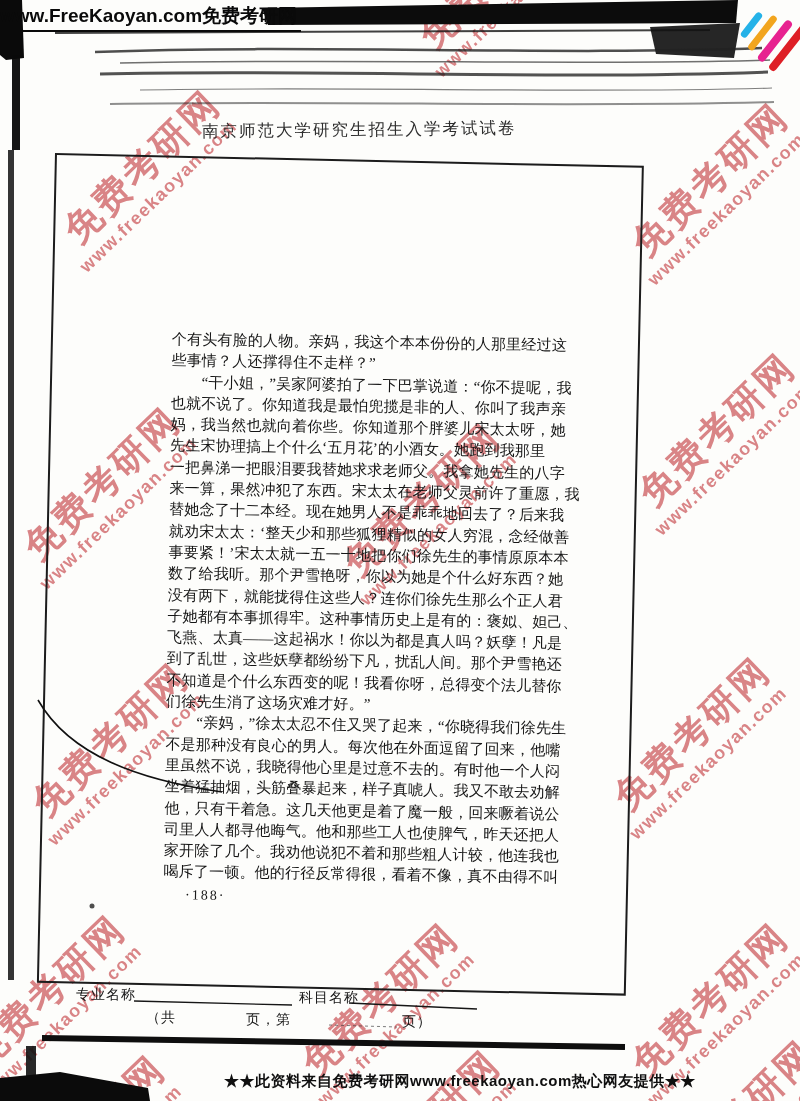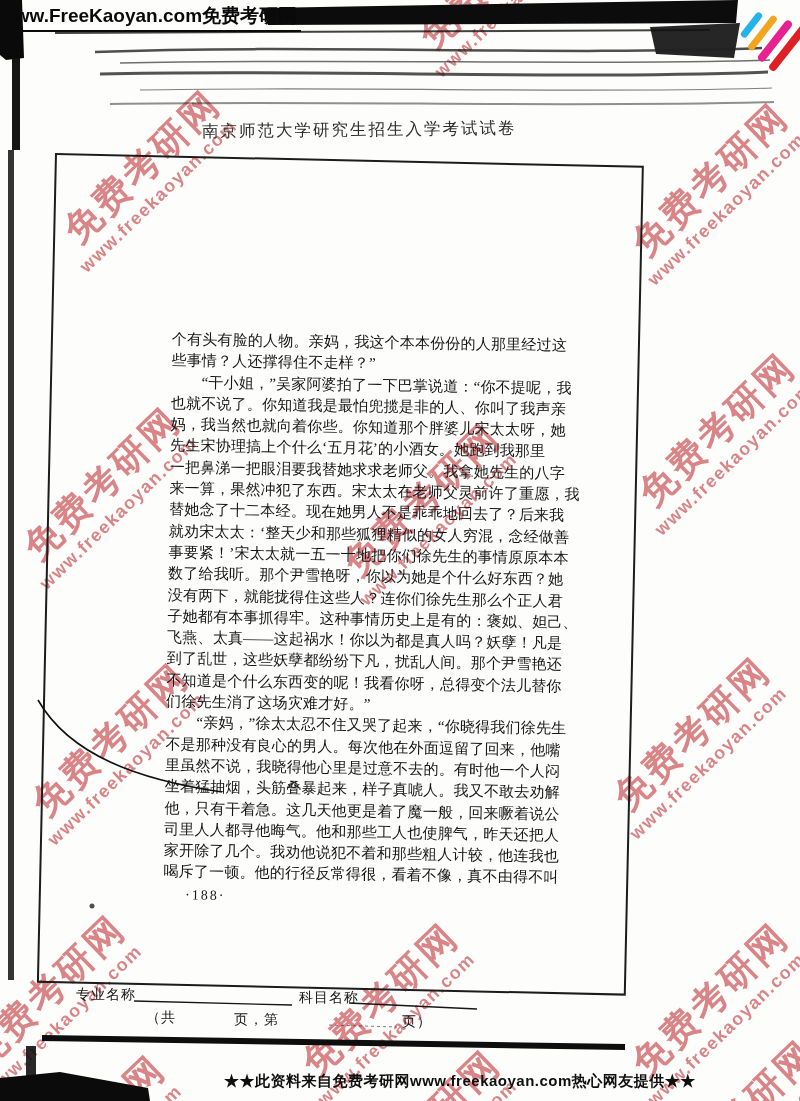--- a/index.html
+++ b/index.html
@@ -31,21 +31,21 @@
       font-family:"Liberation Serif","DejaVu Serif",serif;font-size:15px;line-height:21.3px;
       letter-spacing:.2px;color:#151515;transform:rotate(0.9deg);transform-origin:0 0;}
   .pline{white-space:nowrap;}
   #page-number{margin-top:1px;padding-left:22px;font-size:14px;letter-spacing:2px;color:#1a1a1a;}
   
   .form-label{position:absolute;z-index:2;font-family:"Liberation Serif","DejaVu Serif",serif;
       font-size:14px;color:#161616;letter-spacing:1px;white-space:nowrap;}
   #major-label{left:76px;top:986px;}
   #subject-label{left:299px;top:989px;}
   #pages-prefix{left:146px;top:1009px;}
-  #pages-middle{left:234px;top:1011px;}
+  #pages-middle{left:246px;top:1011px;}
   #pages-suffix{left:402px;top:1013px;}
   
   #artifacts{position:absolute;left:0;top:0;z-index:3;pointer-events:none;}
 </style>
 </head>
 <body>
 
 <div id="page">
 
   <div id="watermarks">

